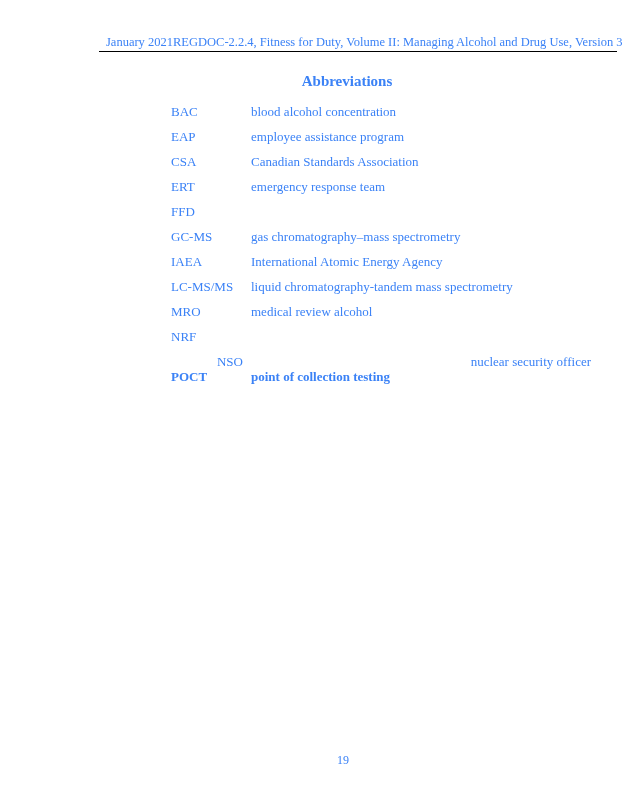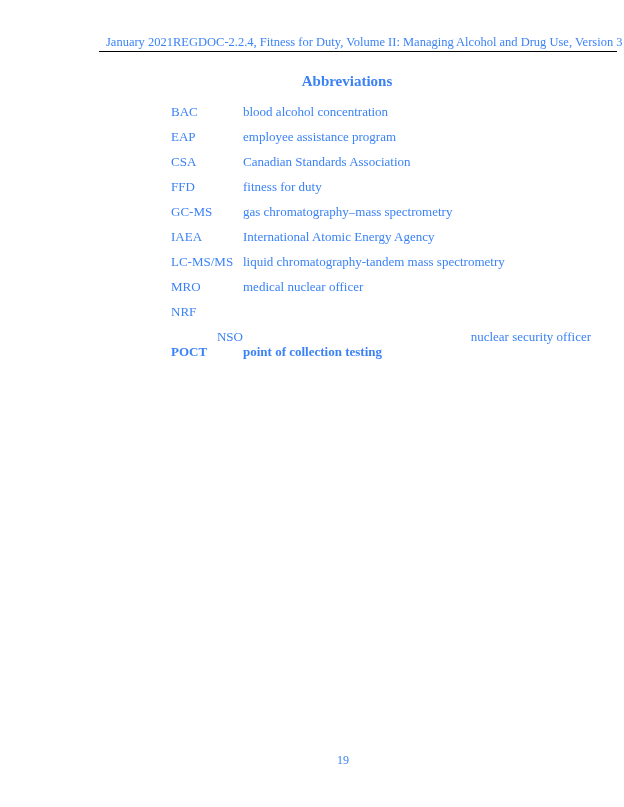--- a/index.html
+++ b/index.html
@@ -52,20 +52,21 @@
     position: absolute;
     top: 104px;
     left: 140px;
     width: 420px;
   }
   .abbrev-row {
     display: flex;
     font-size: 13px;
     line-height: 15px;
     margin-bottom: 10px;
+    gap: 8px;
   }
   
   .abbrev-row:nth-last-child(2) {
     margin-bottom: 0;
     text-align: right;
   }
   .abbrev-row:last-child {
     margin-bottom: 0;
     font-weight: bold;
   }
@@ -108,38 +109,41 @@
     </div>
       <div class="abbrev-row">
       <span class="term">EAP</span>
       <span class="definition">employee assistance program</span>
     </div>
       <div class="abbrev-row">
       <span class="term">CSA</span>
       <span class="definition">Canadian Standards Association</span>
     </div>
       <div class="abbrev-row">
+      <span class="term">ERT</span>
+      <span class="definition">emergency response team</span>
+    </div>
+      <div class="abbrev-row">
       <span class="term">FFD</span>
-      <span class="definition">fitness for duty</span>
     </div>
       <div class="abbrev-row">
       <span class="term">GC-MS</span>
       <span class="definition">gas chromatography–mass spectrometry</span>
     </div>
       <div class="abbrev-row">
       <span class="term">IAEA</span>
       <span class="definition">International Atomic Energy Agency</span>
     </div>
       <div class="abbrev-row">
       <span class="term">LC-MS/MS</span>
       <span class="definition">liquid chromatography-tandem mass spectrometry</span>
     </div>
       <div class="abbrev-row">
       <span class="term">MRO</span>
-      <span class="definition">medical nuclear officer</span>
+      <span class="definition">medical review alcohol</span>
     </div>
       <div class="abbrev-row">
       <span class="term">NRF</span>
     </div>
       <div class="abbrev-row">
       <span class="term">NSO</span>
       <span class="definition">nuclear security officer</span>
     </div>
       <div class="abbrev-row">
       <span class="term">POCT</span>

